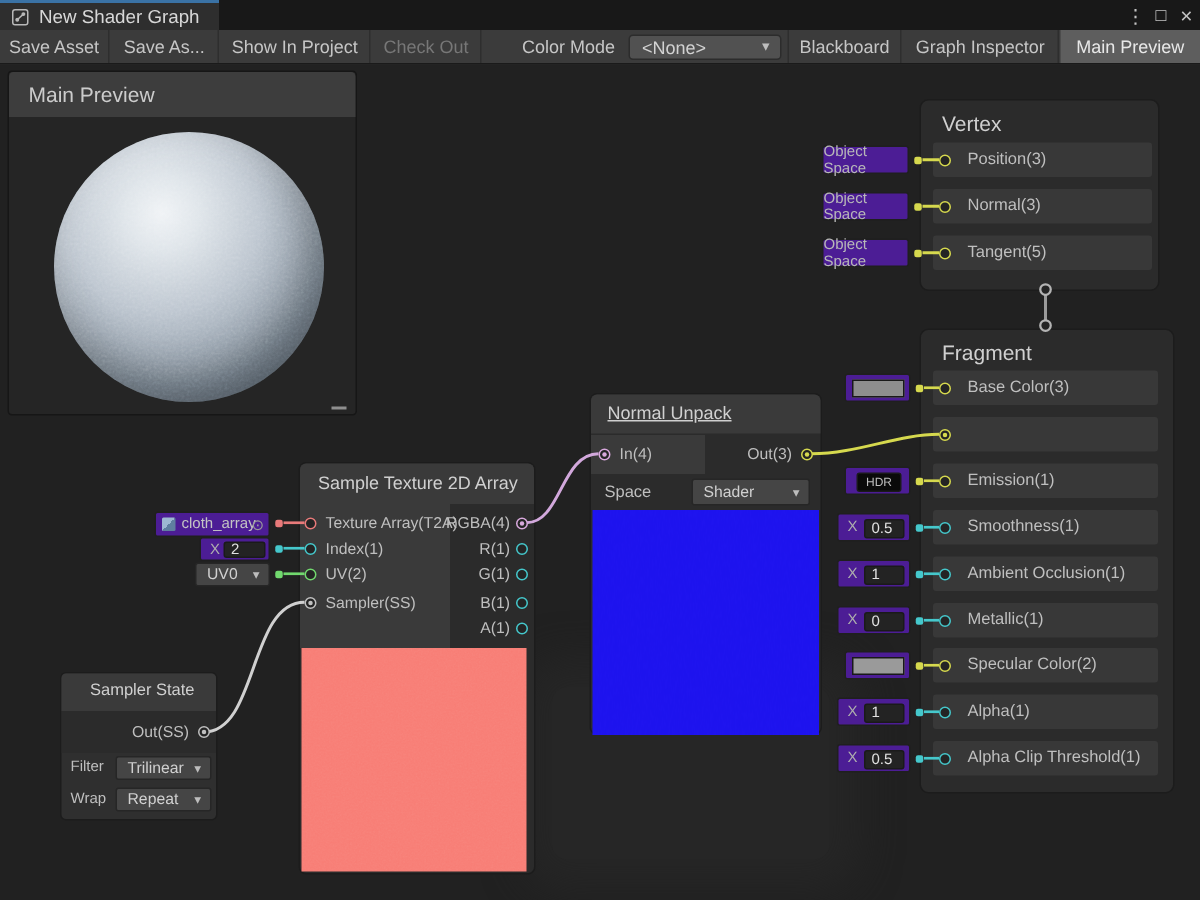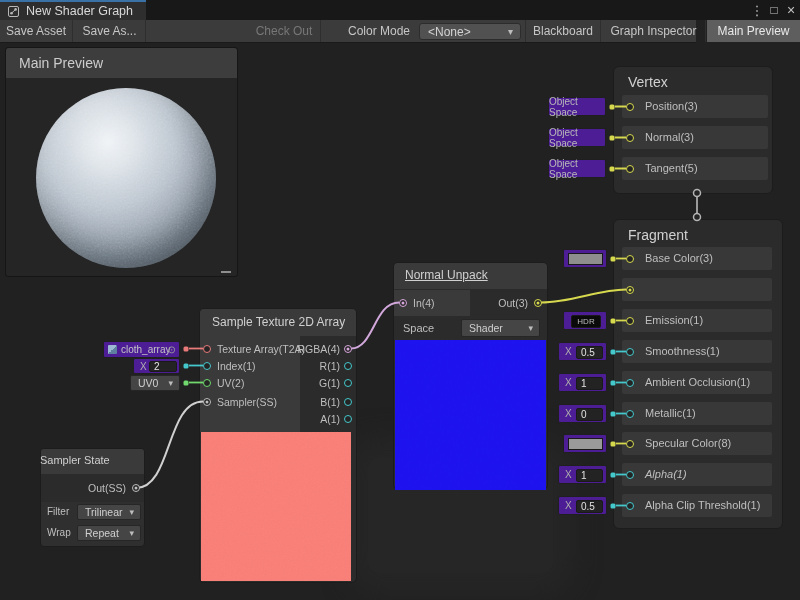--- a/index.html
+++ b/index.html
@@ -9,21 +9,21 @@
     font-family:"Liberation Sans", sans-serif;
     background:#212121; color:#c8c8c8;
     -webkit-font-smoothing:antialiased;
   }
   
   .tabbar{position:absolute;left:0;top:0;width:800px;height:20px;background:#181818;z-index:20;}
   .tab{position:absolute;left:0;top:0;width:146px;height:20px;background:#2e2e2e;border-top:2px solid #3a72a5;display:flex;align-items:center;gap:6px;padding-left:7px;}
   .tab-title{font-size:12.5px;color:#d8d8d8;white-space:nowrap;}
   .winctl{position:absolute;top:0;height:20px;display:flex;align-items:center;justify-content:center;color:#c2c2c2;font-size:12px;cursor:default;}
   
-  .toolbar{position:absolute;left:0;top:20px;width:696px;height:23px;background:#3b3b3b;border-bottom:1px solid #1a1a1a;z-index:20;font-size:12px;color:#c6c6c6;}
+  .toolbar{position:absolute;left:0;top:20px;width:800px;height:23px;background:#3b3b3b;border-bottom:1px solid #1a1a1a;z-index:20;font-size:12px;color:#c6c6c6;}
   .tbtn{position:absolute;top:0;height:22px;line-height:22px;text-align:center;border-right:1px solid #2e2e2e;}
   .tbtn.disabled{color:#777;}
   .tbtn.active{background:#5e5e5e;color:#e8e8e8;}
   .tlabel{position:absolute;top:0;height:22px;line-height:22px;}
   .tdrop{position:absolute;top:3px;height:17px;line-height:16px;background:#515151;border:1px solid #2c2c2c;border-radius:3px;padding-left:8px;color:#d2d2d2;}
   .tdrop .arr{position:absolute;right:7px;top:0;color:#bdbdbd;font-size:10px;}
   
   .canvas-glow{position:absolute;left:368px;top:458px;width:185px;height:115px;background:#262626;box-shadow:0 0 26px 20px #262626;border-radius:10px;z-index:1;}
   
   .node{position:absolute;background:#2b2b2b;border:1px solid #1c1c1c;border-radius:6px;z-index:2;}
@@ -157,25 +157,25 @@
 
   <div class="slot" style="left:622px;top:371px;width:150px;height:23px;"></div>
   <div class="slot-label" style="left:645px;top:371px;line-height:23px;">Ambient Occlusion(1)</div>
   <span class="port ct" style="left:630px;top:382.5px;"></span>
 
   <div class="slot" style="left:622px;top:402px;width:150px;height:23px;"></div>
   <div class="slot-label" style="left:645px;top:402px;line-height:23px;">Metallic(1)</div>
   <span class="port ct" style="left:630px;top:413.5px;"></span>
 
   <div class="slot" style="left:622px;top:432px;width:150px;height:23px;"></div>
-  <div class="slot-label" style="left:645px;top:432px;line-height:23px;">Specular Color(8)</div>
+  <div class="slot-label" style="left:645px;top:432px;line-height:23px;">Specular Color(2)</div>
   <span class="port cy" style="left:630px;top:443.5px;"></span>
 
   <div class="slot" style="left:622px;top:463px;width:150px;height:23px;"></div>
-  <div class="slot-label" style="left:645px;top:463px;line-height:23px;font-style:italic;">Alpha(1)</div>
+  <div class="slot-label" style="left:645px;top:463px;line-height:23px;">Alpha(1)</div>
   <span class="port ct" style="left:630px;top:474.5px;"></span>
 
   <div class="slot" style="left:622px;top:494px;width:150px;height:23px;"></div>
   <div class="slot-label" style="left:645px;top:494px;line-height:23px;">Alpha Clip Threshold(1)</div>
   <span class="port ct" style="left:630px;top:505.5px;"></span>
 
   <div class="chip" style="left:563px;top:249px;width:44px;height:19px;">
       <span class="swatch" style="left:4px;top:3px;width:35px;height:12px;background:#8e8e8e;"></span>
     </div>
   <span class="stub by" style="left:613px;top:258.5px;"></span>
@@ -287,21 +287,21 @@
       <filter id="bluN">
           <feTurbulence type="fractalNoise" baseFrequency="0.9 0.18" numOctaves="2" stitchTiles="stitch"></feTurbulence>
           <feColorMatrix type="saturate" values="0"></feColorMatrix>
         </filter>
       <rect width="151" height="150" filter="url(#bluN)" opacity="0.2" style="mix-blend-mode:overlay"></rect>
     </svg>
   </div>
 
   <div class="node" style="left:40px;top:448px;width:105px;height:99px;border-radius:4px;background:#2f2f2f;"></div>
   <div class="band" style="left:41px;top:449px;width:103px;height:25px;border-radius:3px 3px 0 0;"></div>
-  <div class="node-title" style="left:40px;top:454px;font-size:11px;">Sampler State</div>
+  <div class="node-title" style="left:60px;top:454px;font-size:11px;">Sampler State</div>
   <div class="band" style="left:41px;top:474px;width:103px;height:28px;background:#2b2b2b;"></div>
   <div class="slot-label" style="left:62px;top:474px;width:64px;line-height:28px;font-size:10.5px;text-align:right;">Out(SS)</div>
   <span class="port conn cs" style="left:136px;top:488px;"></span>
   <div class="slot-label" style="left:47px;top:503px;line-height:18px;font-size:10px;">Filter</div>
   <div class="ndrop" style="left:77px;top:504px;width:64px;height:16px;">
     <span>Trilinear</span>
     <span class="arr">▾</span>
   </div>
   <div class="slot-label" style="left:47px;top:524px;line-height:18px;font-size:10px;">Wrap</div>
   <div class="ndrop" style="left:77px;top:525px;width:64px;height:16px;">
@@ -320,20 +320,21 @@
       <span class="tab-title">New Shader Graph</span>
     </div>
     <div class="winctl" style="left:749px;width:16px;font-size:13px;">⋮</div>
     <div class="winctl" style="left:766px;width:16px;">□</div>
     <div class="winctl" style="left:783px;width:16px;font-size:14px;">×</div>
   </div>
 
   <div class="toolbar">
     <div class="tbtn" style="left:0;width:73px;">Save Asset</div>
     <div class="tbtn" style="left:74px;width:72px;">Save As...</div>
+    <div class="tbtn" style="left:147px;width:100px;">Show In Project</div>
     <div class="tbtn disabled" style="left:248px;width:73px;">Check Out</div>
     <div class="tlabel" style="left:348px;">Color Mode</div>
     <div class="tdrop" style="left:419px;width:102px;">
       <span>&lt;None&gt;</span>
       <span class="arr">▾</span>
     </div>
     <div class="tbtn" style="left:525px;width:76px;border-left:1px solid #2e2e2e;">Blackboard</div>
     <div class="tbtn" style="left:602px;width:104px;">Graph Inspector</div>
     <div class="tbtn active" style="left:707px;width:93px;border-right:none;">Main Preview</div>
   </div>

